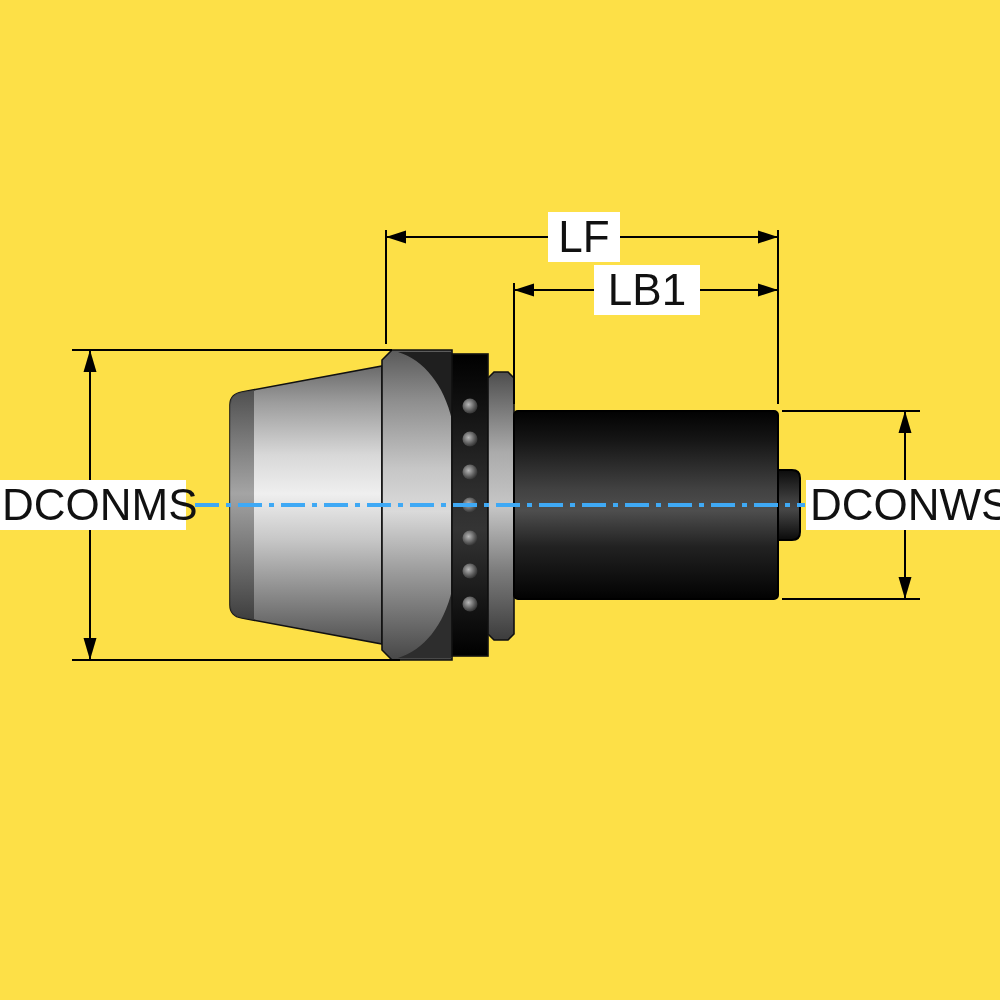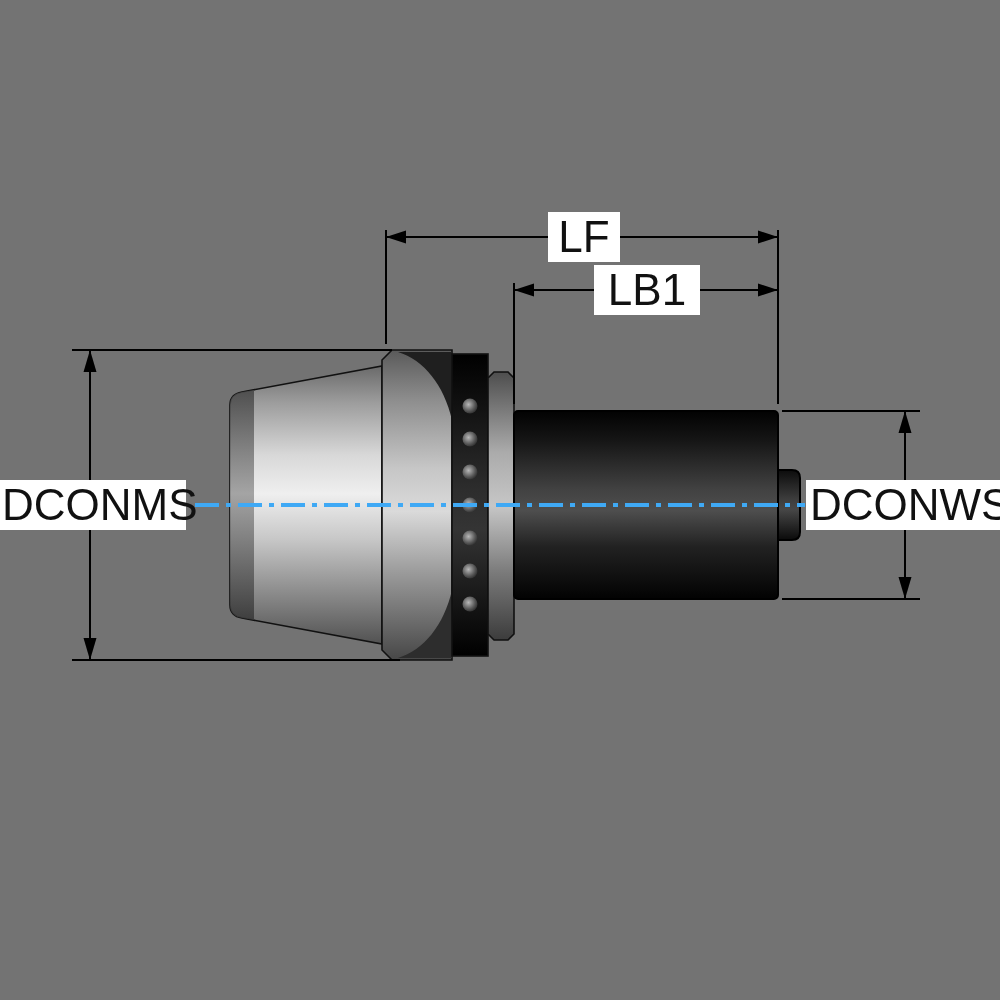--- a/index.html
+++ b/index.html
@@ -1,19 +1,19 @@
 <!DOCTYPE html>
 <html><head>
 <meta charset="utf-8">
 <style>
   html, body { margin: 0; padding: 0; background: #ffffff; }
   .stage {
     width: 1000px;
     height: 1000px;
-    background: #737373;
+    background: #fde047;
     position: relative;
     overflow: hidden;
   }
   svg { display: block; }
   .dim-label {
     font-family: "Liberation Sans", sans-serif;
     font-size: 44px;
     fill: #111111;
   }
   .dim-line { stroke: #000000; stroke-width: 2; fill: none; }

